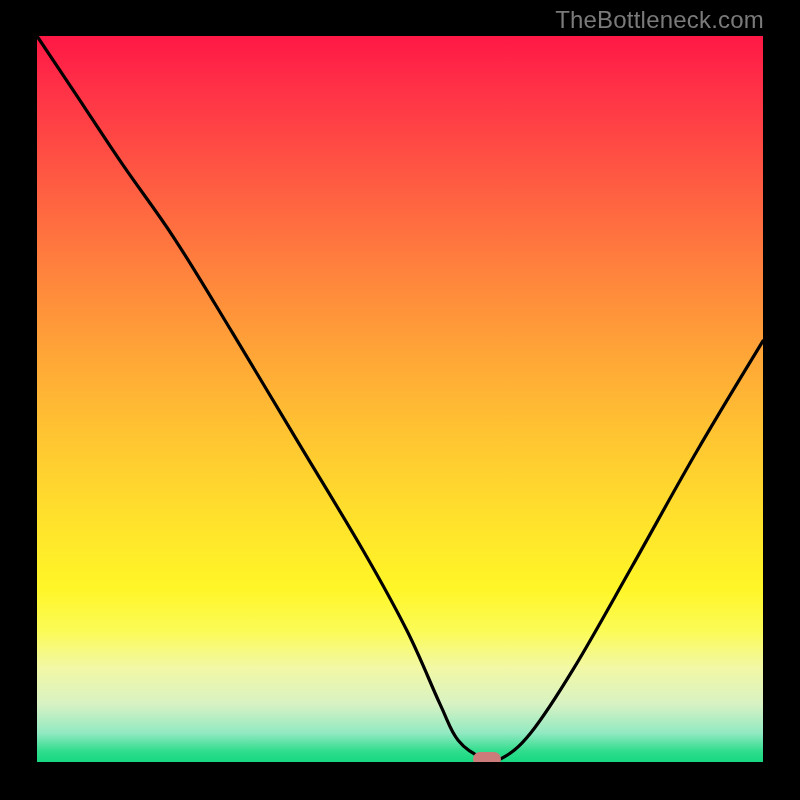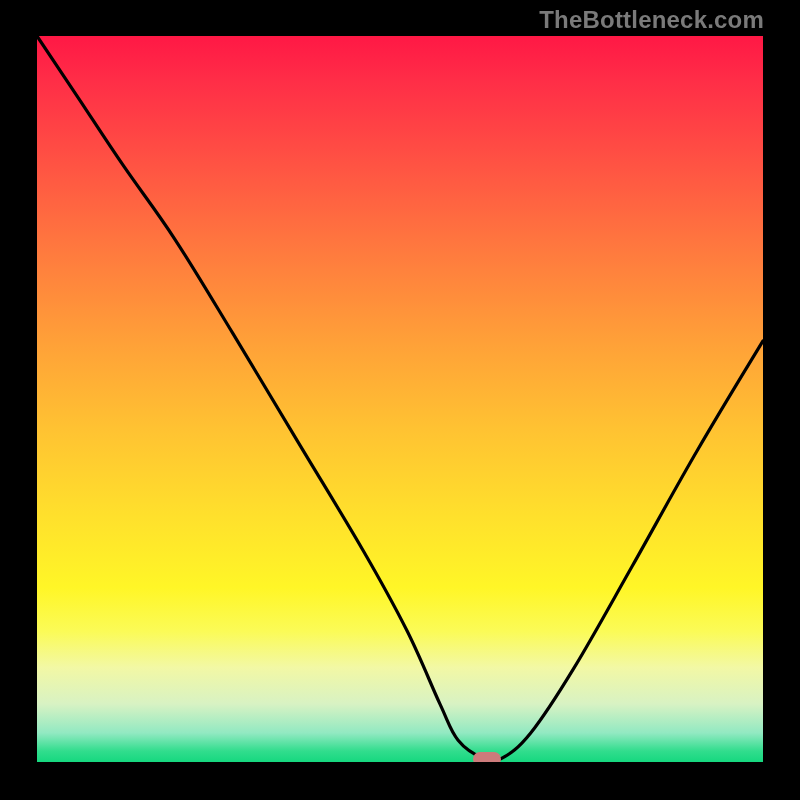--- a/index.html
+++ b/index.html
@@ -58,21 +58,21 @@
     height: 14px;
     background: #cc7b7b;
     border-radius: 7px;
   }
   .watermark {
     position: absolute;
     top: 6px;
     right: 36px;
     color: #7a7a7a;
     font-size: 24px;
-    font-weight: 700;
+    font-weight: 400;
     letter-spacing: 0.2px;
     white-space: nowrap;
   }
 </style>
 </head>
 <body>
 
 <div class="frame">
 
   <div class="plot-area">

